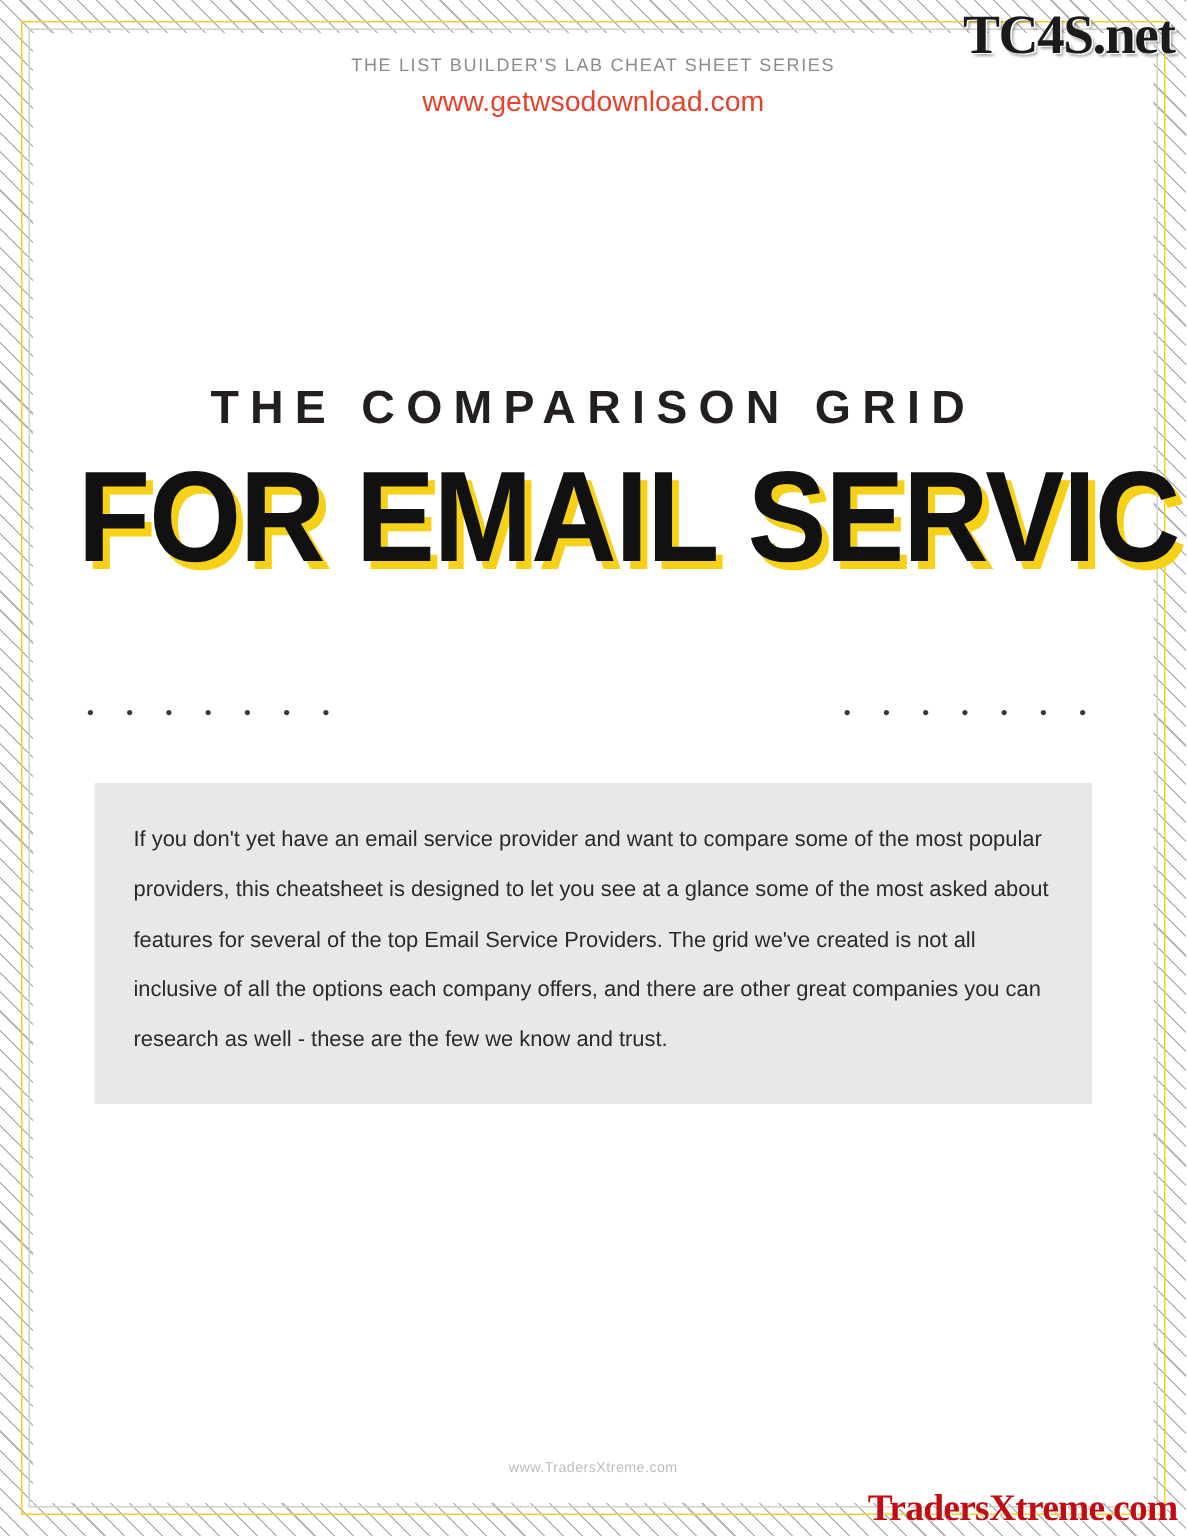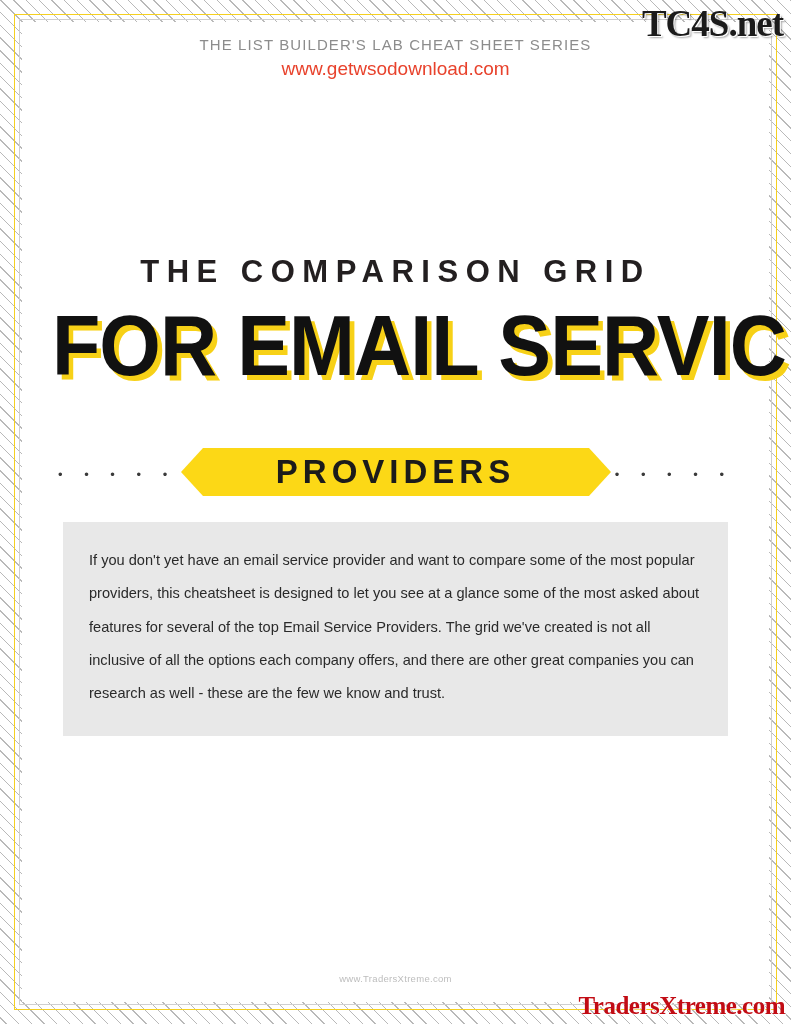--- a/index.html
+++ b/index.html
@@ -66,21 +66,21 @@
     bottom: 22px;
     box-sizing: border-box;
   }
 
   .series-line {
     position: absolute;
     top: 14px;
     left: 0;
     right: 0;
     text-align: center;
-    font-size: 15px;
+    font-size: 12px;
     letter-spacing: 1.1px;
     color: #8c8c8c;
     font-family: "Liberation Sans", sans-serif;
   }
 
   .site-url {
     position: absolute;
     top: 36px;
     left: 0;
     right: 0;
@@ -263,23 +263,20 @@
 
     <div class="site-url">www.getwsodownload.com</div>
 
     <div class="title-kicker">THE COMPARISON GRID</div>
 
     <div class="title-main">FOR EMAIL SERVICE</div>
 
     <div class="banner-wrap">
       <div class="dots dots-left">• • • • • • •</div>
       <div class="dots dots-right">• • • • • • •</div>
-      <div class="banner">
-        <span class="banner-text">PROVIDERS</span>
-      </div>
     </div>
 
 
     <div class="intro-box">
       <p class="intro-text">If you don't yet have an email service provider and want to compare some of the most popular providers, this cheatsheet is designed to let you see at a glance some of the most asked about features for several of the top Email Service Providers. The grid we've created is not all inclusive of all the options each company offers, and there are other great companies you can research as well - these are the few we know and trust.</p>
     </div>
 
     <div class="footer">www.TradersXtreme.com</div>
   </div>
 

